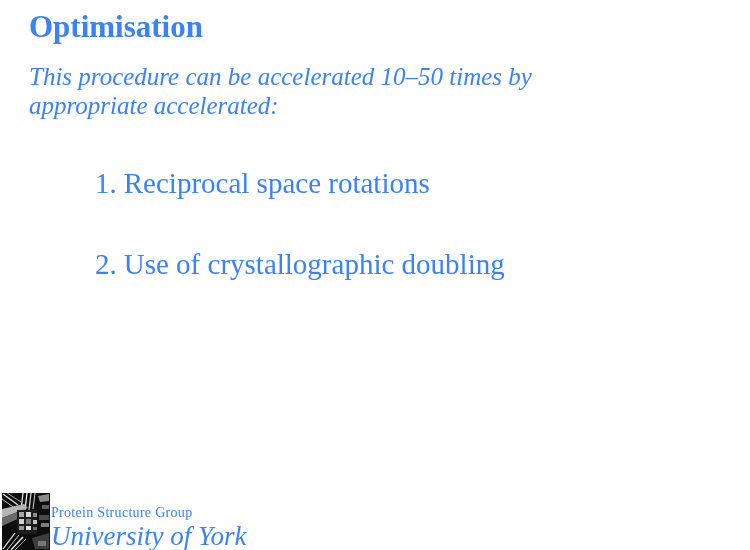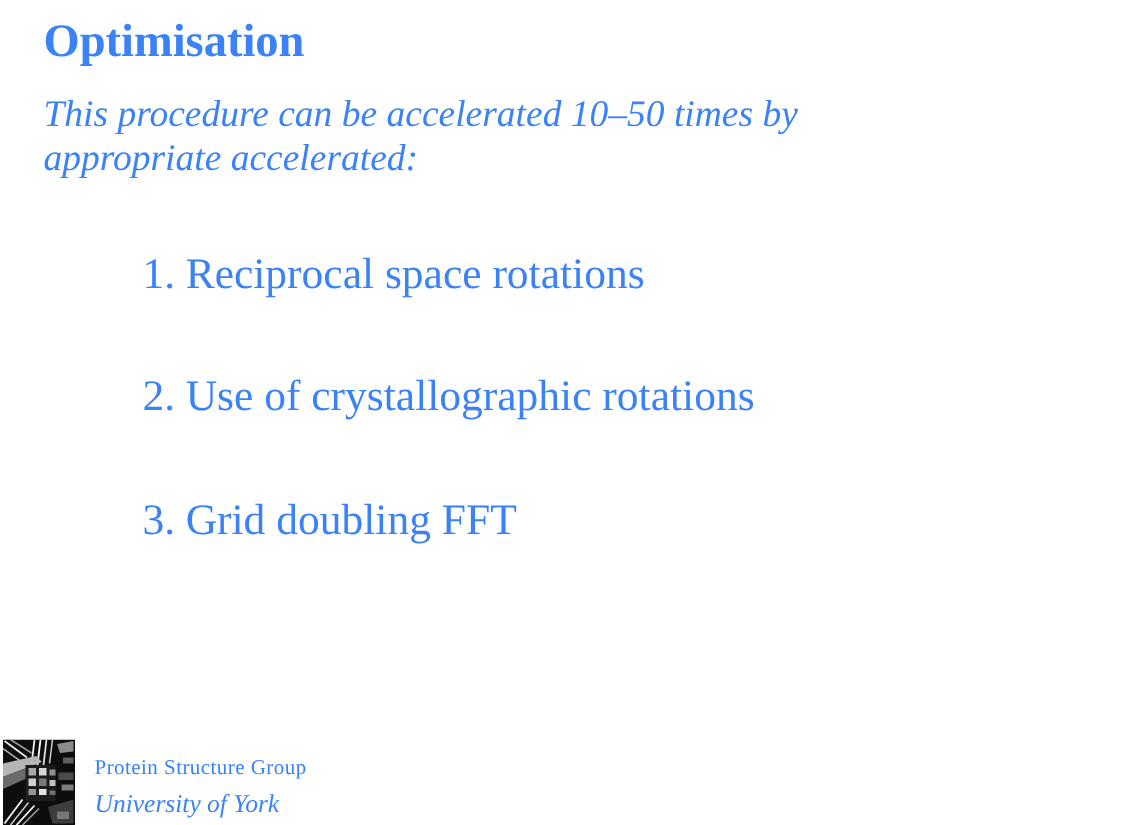--- a/index.html
+++ b/index.html
@@ -50,32 +50,32 @@
   .item-1 { top: 169px; }
   .item-2 { top: 250px; }
   .item-3 { top: 333px; }
   .footer-logo {
     position: absolute;
     left: 2px;
     top: 493px;
   }
   .footer-text {
     position: absolute;
-    left: 63px;
+    left: 51px;
     top: 505px;
   }
   .footer-group {
     font-size: 14px;
     line-height: 16px;
     letter-spacing: 0.3px;
     white-space: nowrap;
   }
   .footer-univ {
     margin-top: 3px;
-    font-size: 17px;
+    font-size: 27px;
     line-height: 24px;
     font-style: italic;
     white-space: nowrap;
   }
 </style>
 </head>
 <body>
 
 <div class="slide">
 
@@ -84,26 +84,23 @@
   <div class="intro">
     <div class="intro-line">This procedure can be accelerated 10–50 times by</div>
     <div class="intro-line">appropriate accelerated:</div>
   </div>
 
   <div class="list-item item-1">
     <span class="num">1.</span><span>Reciprocal space rotations</span>
   </div>
 
   <div class="list-item item-2">
-    <span class="num">2.</span><span>Use of crystallographic rotations</span>
+    <span class="num">2.</span><span>Use of crystallographic doubling</span>
   </div>
 
-  <div class="list-item item-3">
-    <span class="num">3.</span><span>Grid doubling FFT</span>
-  </div>
 
   <div class="footer-logo">
     <svg width="48" height="57" viewBox="0 0 48 57" xmlns="http://www.w3.org/2000/svg" aria-hidden="true">
       <rect width="48" height="57" fill="#0d0d0d"></rect>
       <line x1="1" y1="1" x2="16" y2="12" stroke="#e8e8e8" stroke-width="1.2"></line>
       <line x1="0" y1="6" x2="14" y2="16" stroke="#bdbdbd" stroke-width="1"></line>
       <line x1="5" y1="0" x2="19" y2="9" stroke="#9e9e9e" stroke-width="1"></line>
       <line x1="21" y1="0" x2="19" y2="17" stroke="#f2f2f2" stroke-width="1.2"></line>
       <line x1="25" y1="0" x2="23" y2="17" stroke="#ffffff" stroke-width="1.2"></line>
       <line x1="29" y1="0" x2="27" y2="17" stroke="#e0e0e0" stroke-width="1.2"></line>

